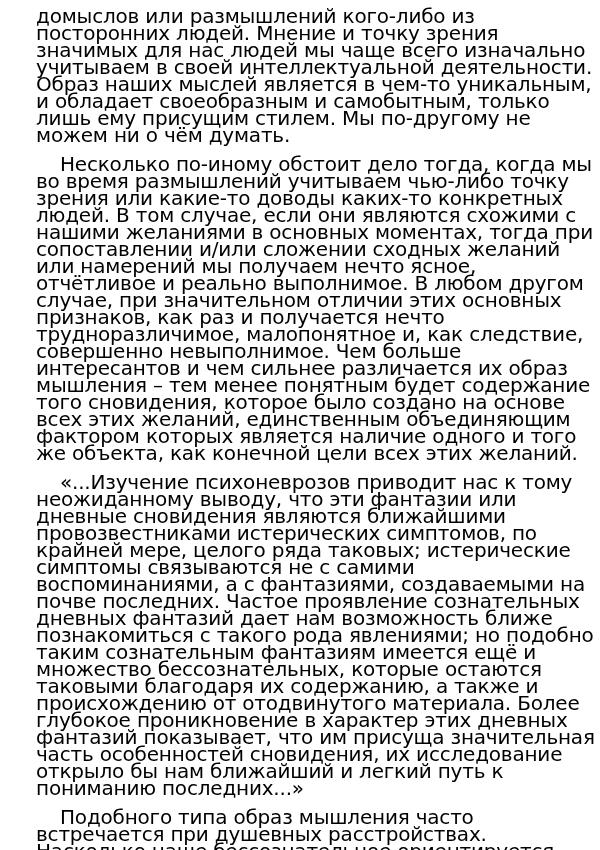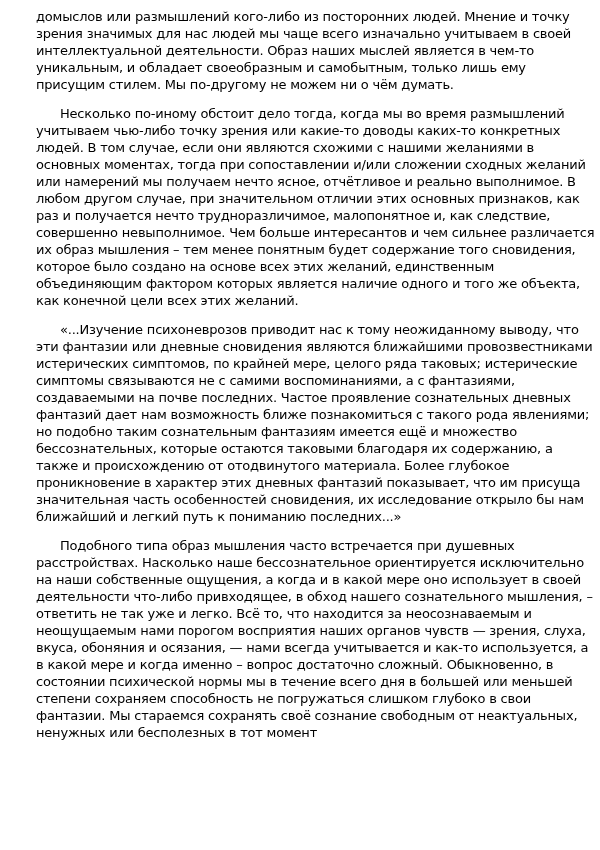--- a/index.html
+++ b/index.html
@@ -13,21 +13,21 @@
     overflow: hidden;
     font-family: "DejaVu Sans", "Liberation Sans", sans-serif;
   }
   .page {
     box-sizing: border-box;
     width: 600px;
     height: 850px;
     padding: 8px 4px 10px 36px;
     background: #ffffff;
     color: #000000;
-    font-size: 13px;
+    font-size: 20px;
     line-height: 17px;
     letter-spacing: -0.2px;
     overflow: hidden;
     text-align: left;
   }
   .page p {
     margin: 0 0 12px 0;
     text-indent: 24px;
   }
   .page p.no-indent {

